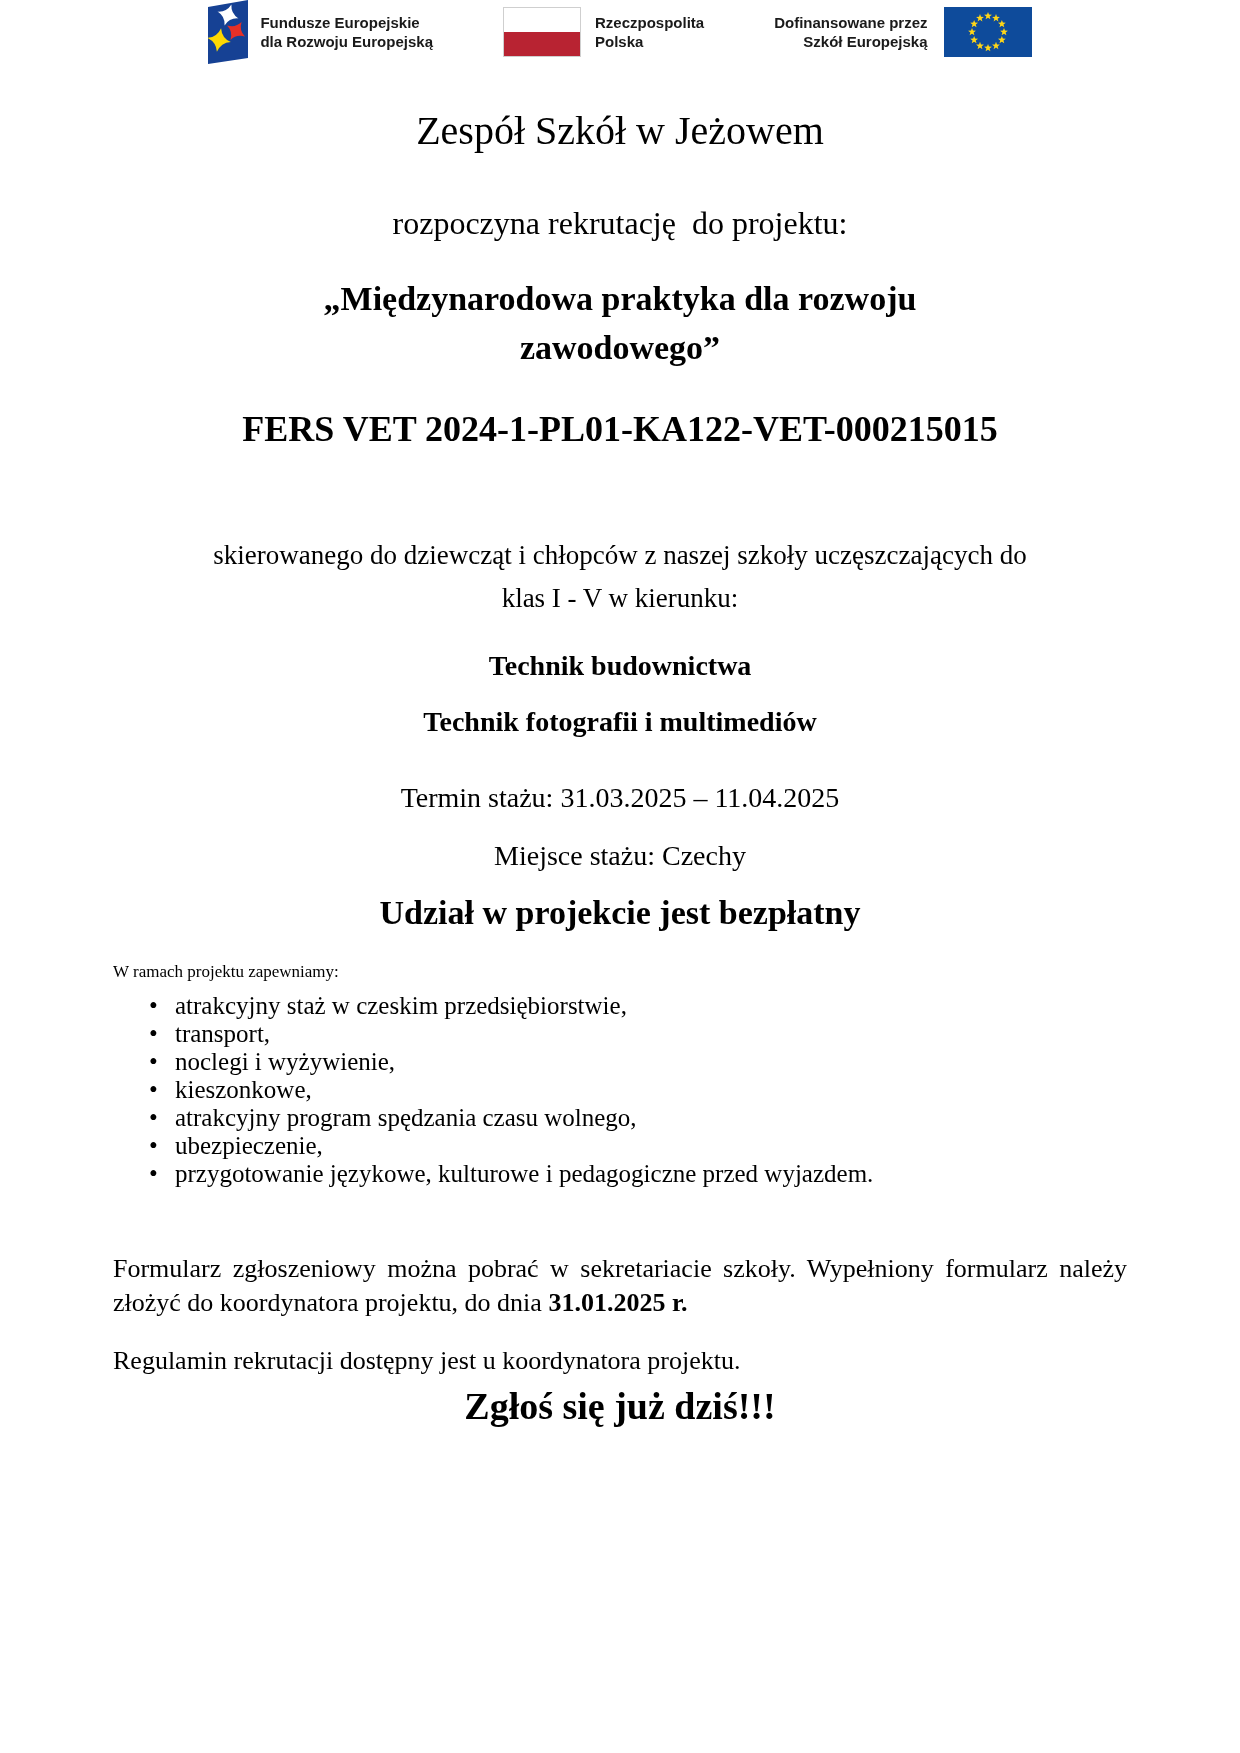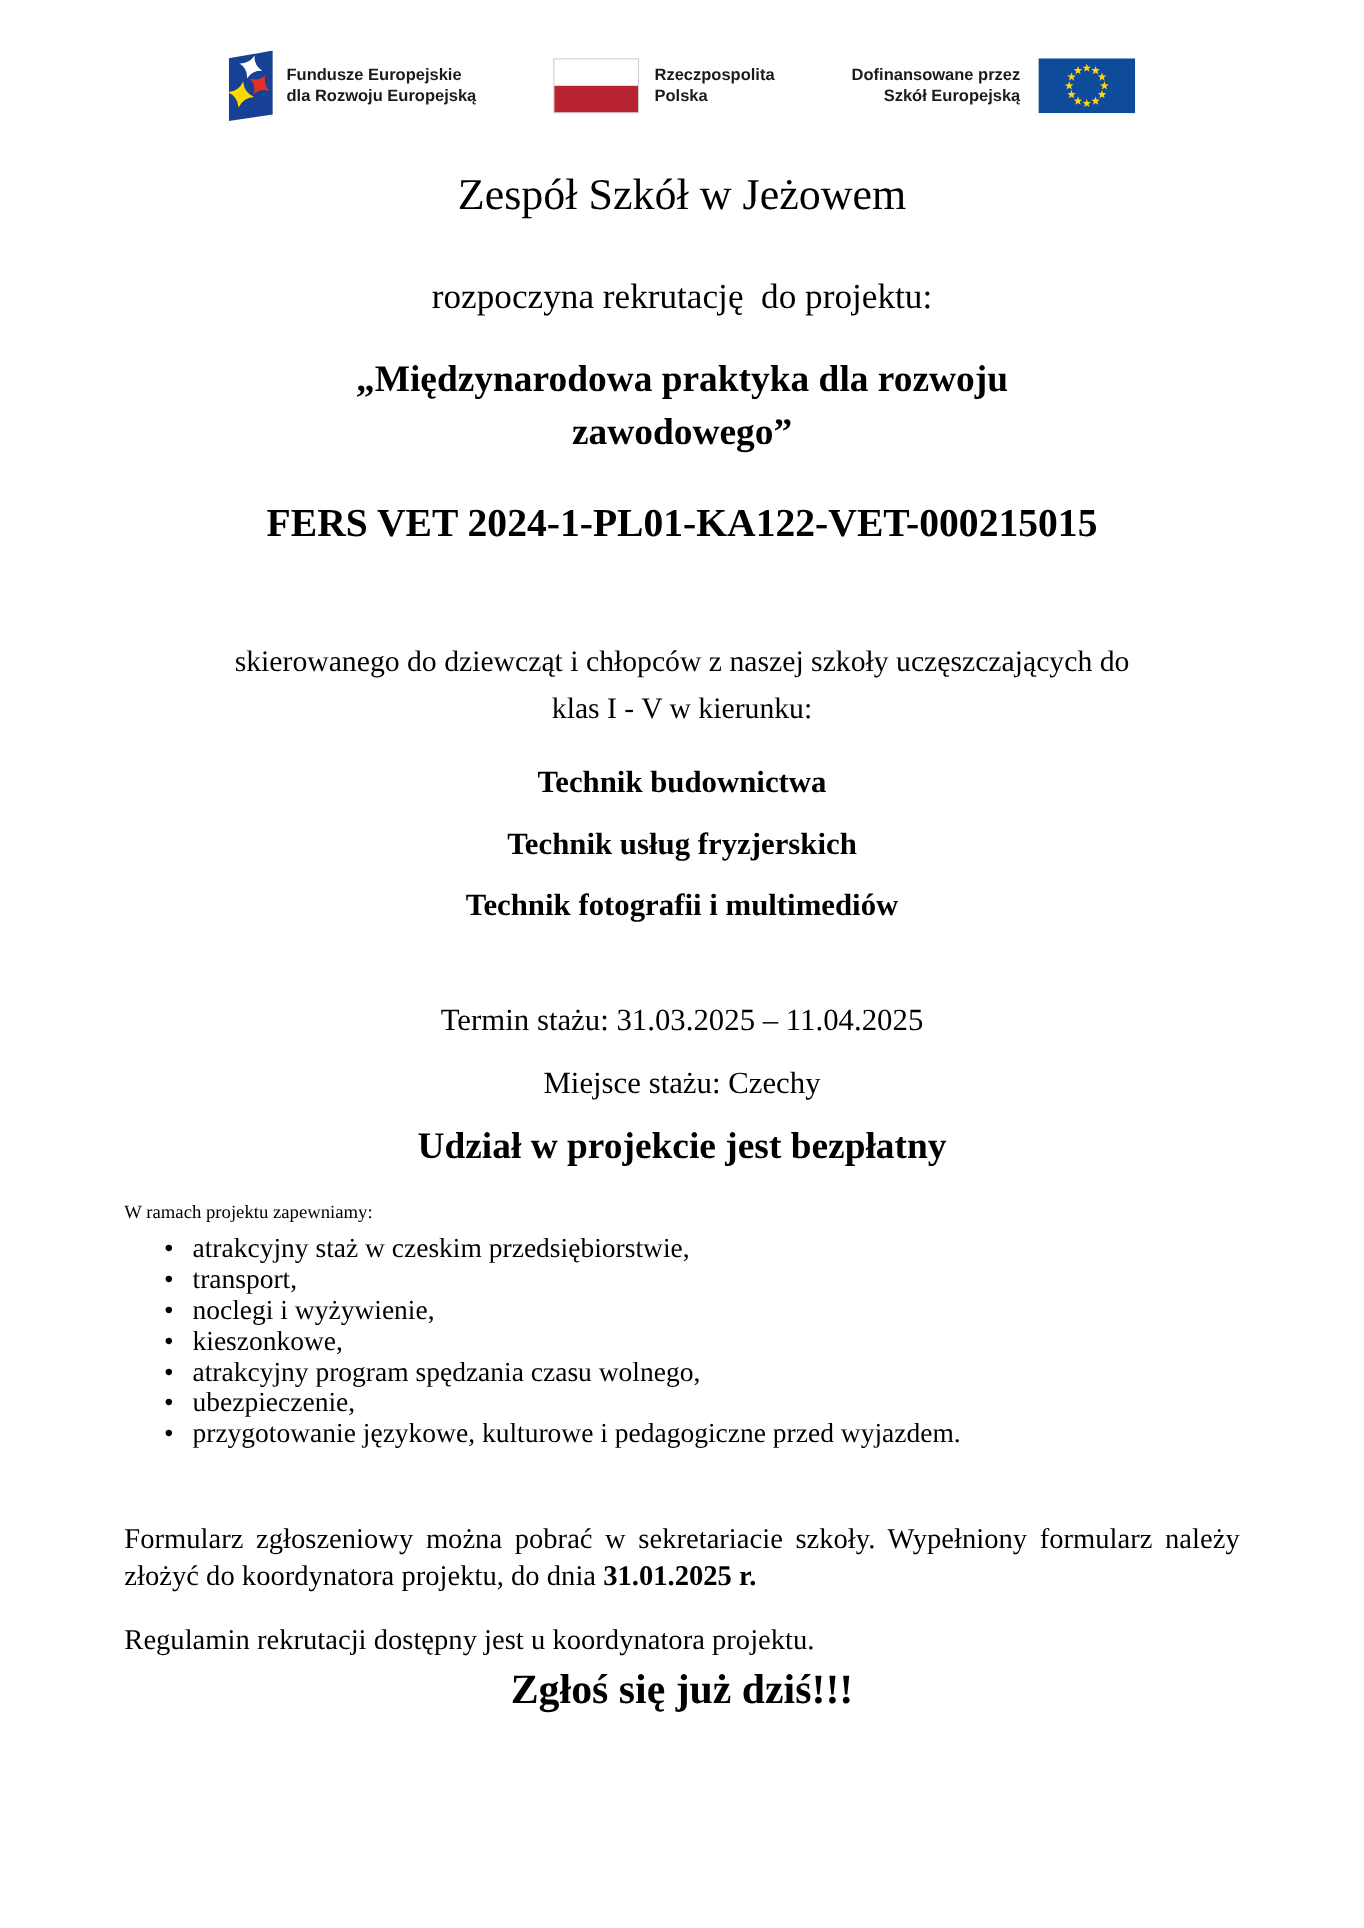--- a/index.html
+++ b/index.html
@@ -7,21 +7,21 @@
     width:1240px;height:1753px;overflow:hidden;
     font-family:"Liberation Serif", serif;color:#000;
     -webkit-font-smoothing:antialiased;
   }
   .page{position:relative;width:1240px;height:1753px;background:#fff;}
   .content{padding:0 113px;}
 
   
   .logo-bar{
     display:flex;justify-content:center;align-items:center;
-    padding-top:46px;height:64px;gap:70px;
+    height:64px;gap:70px;
   }
   .logo-group{display:flex;align-items:center;}
   .sans{
     font-family:"Liberation Sans", sans-serif;
     font-size:15px;font-weight:700;line-height:19px;color:#1a1a1a;
   }
   .fe-text{margin-left:12px;}
   .pl-flag{
     width:78px;height:50px;box-sizing:border-box;
     border:1px solid #cfcfcf;background:#fff;
@@ -32,21 +32,21 @@
 
   
   .line{text-align:center;white-space:nowrap;}
   .title{font-size:40px;line-height:57px;margin-top:38px;}
   .intro{font-size:32px;margin-top:46px;}
   .project-title{font-size:34px;font-weight:bold;line-height:49px;margin-top:32px;}
   .project-code{font-size:36px;font-weight:bold;margin-top:36px;}
   .audience{font-size:27px;line-height:43px;margin-top:84px;}
   .program{font-size:28px;font-weight:bold;margin-top:24px;}
   .program.first{margin-top:30px;}
-  .term{font-size:28px;margin-top:72px;}
+  .term{font-size:28px;margin-top:44px;}
   .place{font-size:28px;margin-top:26px;}
   .free{font-size:34px;font-weight:bold;margin-top:22px;}
 
   
   .benefits-heading{font-size:17px;margin-top:30px;text-align:left;}
   ul.benefits{list-style:none;margin:10px 0 0 0;padding:0;font-size:25px;line-height:28px;}
   ul.benefits li{position:relative;padding-left:62px;text-align:left;}
   ul.benefits li::before{content:"\2022";position:absolute;left:36px;top:0;}
 
   .form-para{font-size:26px;line-height:34px;margin-top:64px;text-align:justify;}
@@ -118,21 +118,20 @@
 
     <div class="line project-title">„Międzynarodowa praktyka dla rozwoju</div>
     <div class="line project-title" style="margin-top:0;">zawodowego”</div>
 
     <div class="line project-code">FERS VET 2024-1-PL01-KA122-VET-000215015</div>
 
     <div class="line audience">skierowanego do dziewcząt i chłopców z naszej szkoły uczęszczających do</div>
     <div class="line audience" style="margin-top:0;">klas I - V w kierunku:</div>
 
     <div class="line program first">Technik budownictwa</div>
-    <div class="line program">Technik usług fryzjerskich</div>
     <div class="line program">Technik fotografii i multimediów</div>
 
     <div class="line term">Termin stażu: 31.03.2025 – 11.04.2025</div>
     <div class="line place">Miejsce stażu: Czechy</div>
     <div class="line free">Udział w projekcie jest bezpłatny</div>
 
     <div class="benefits-heading">W ramach projektu zapewniamy:</div>
     <ul class="benefits">
       <li>atrakcyjny staż w czeskim przedsiębiorstwie,</li>
       <li>transport,</li>

